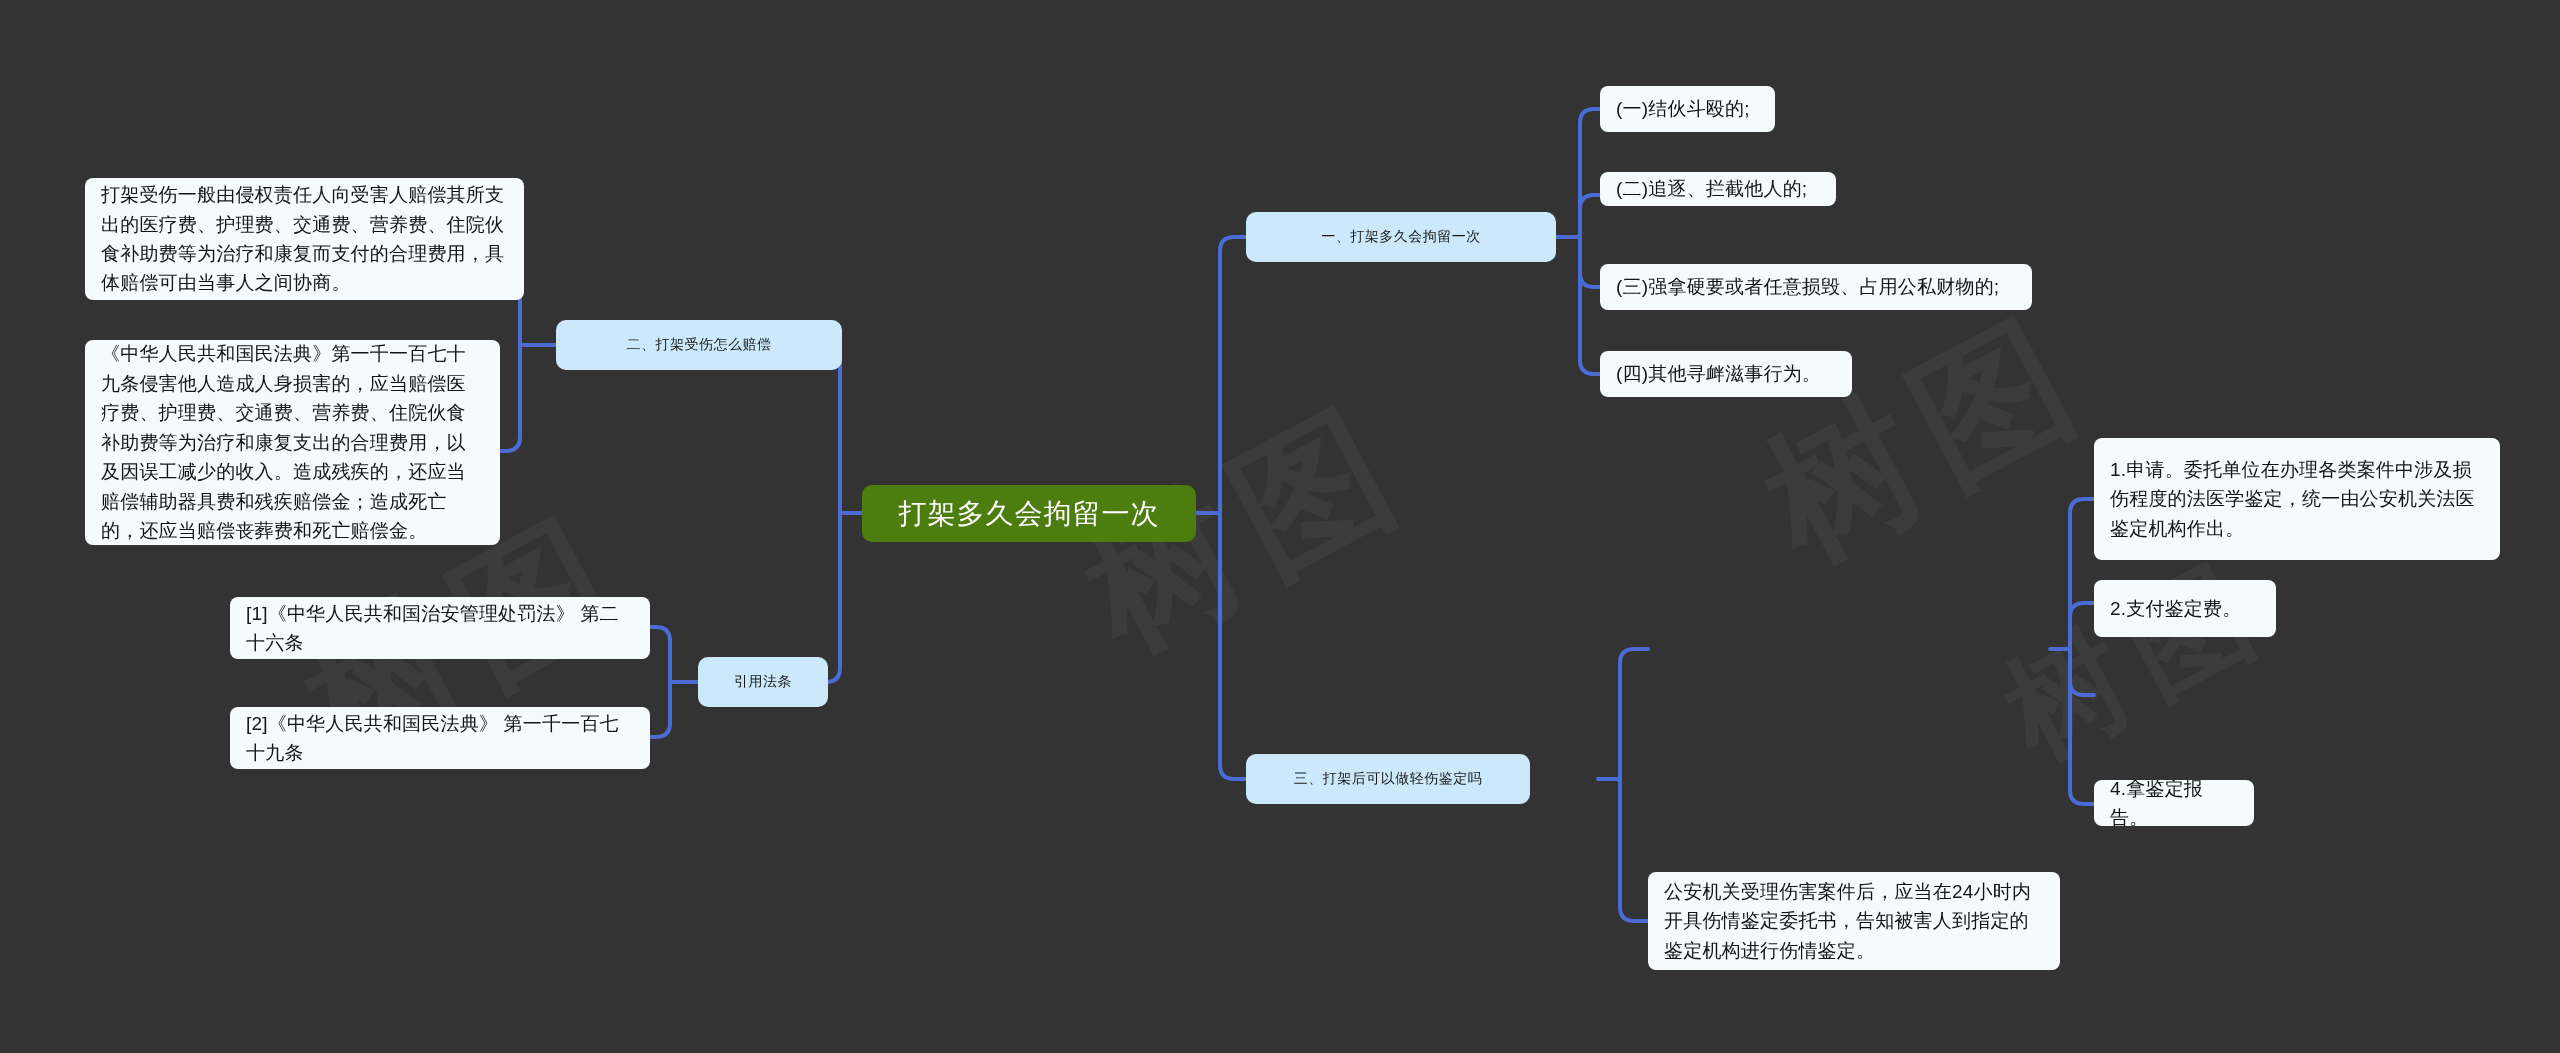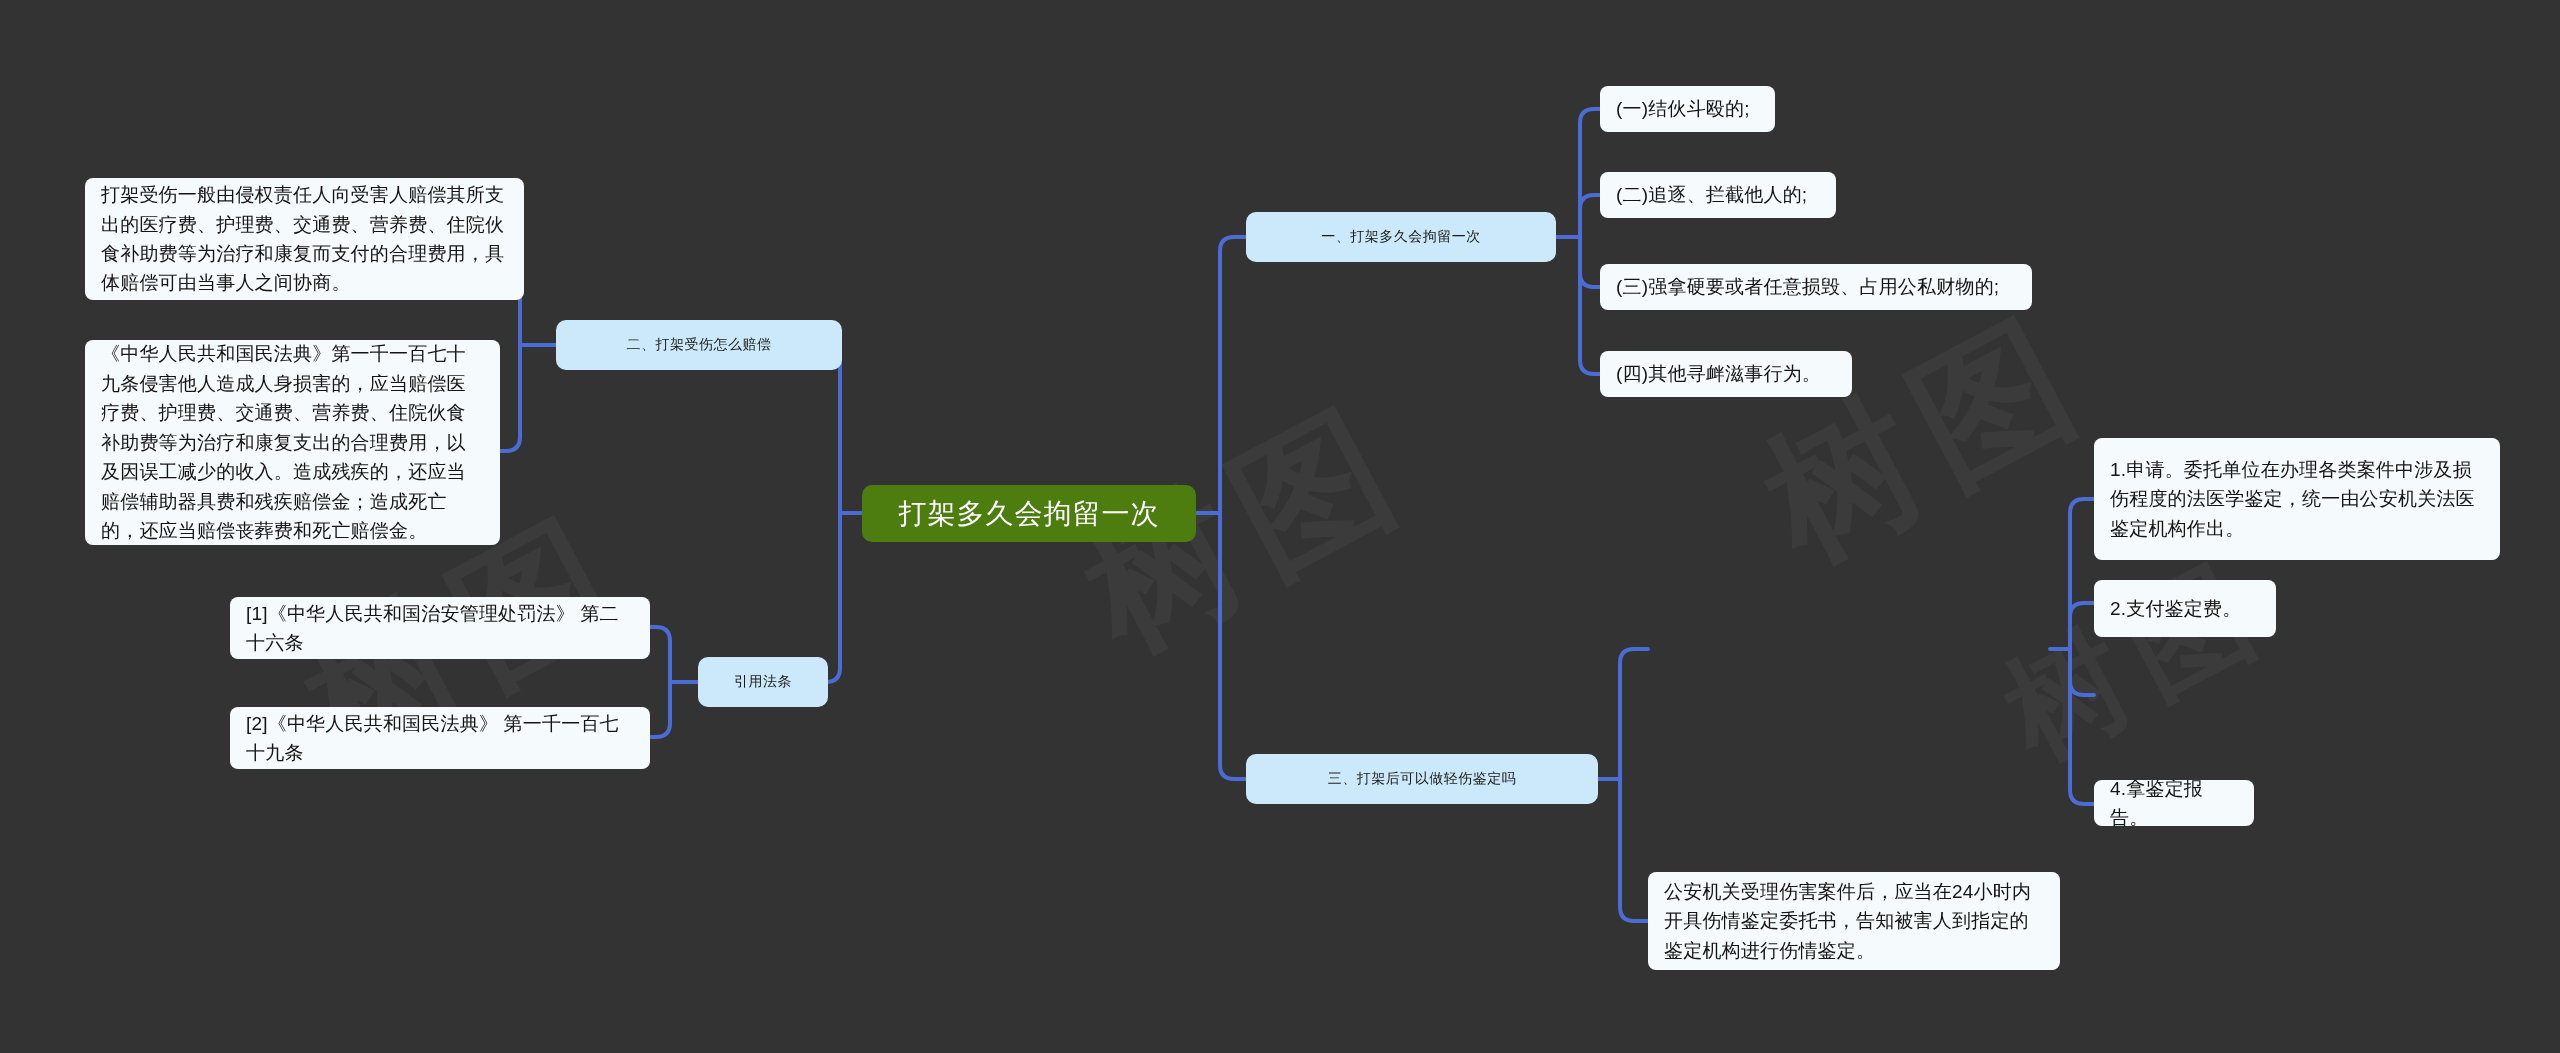--- a/index.html
+++ b/index.html
@@ -127,27 +127,27 @@
   <div class="node node-branch" style="left:698px; top:657px; width:130px; height:50px;">引用法条</div>
 
   <div class="node node-leaf" style="left:230px; top:597px; width:420px; height:62px;">[1]《中华人民共和国治安管理处罚法》 第二十六条</div>
 
   <div class="node node-leaf" style="left:230px; top:707px; width:420px; height:62px;">[2]《中华人民共和国民法典》 第一千一百七十九条</div>
 
   <div class="node node-branch" style="left:1246px; top:212px; width:310px; height:50px;">一、打架多久会拘留一次</div>
 
   <div class="node node-leaf" style="left:1600px; top:86px; width:175px; height:46px;">(一)结伙斗殴的;</div>
 
-  <div class="node node-leaf" style="left:1600px; top:172px; width:236px; height:46px;">(二)追逐、拦截他人的;</div>
+  <div class="node node-leaf" style="left:1600px; top:172px; width:236px; height:34px;">(二)追逐、拦截他人的;</div>
 
   <div class="node node-leaf" style="left:1600px; top:264px; width:432px; height:46px;">(三)强拿硬要或者任意损毁、占用公私财物的;</div>
 
   <div class="node node-leaf" style="left:1600px; top:351px; width:252px; height:46px;">(四)其他寻衅滋事行为。</div>
 
-  <div class="node node-branch" style="left:1246px; top:754px; width:352px; height:50px;">三、打架后可以做轻伤鉴定吗</div>
+  <div class="node node-branch" style="left:1246px; top:754px; width:284px; height:50px;">三、打架后可以做轻伤鉴定吗</div>
 
 
   <div class="node node-leaf" style="left:2094px; top:438px; width:406px; height:122px;">1.申请。委托单位在办理各类案件中涉及损伤程度的法医学鉴定，统一由公安机关法医鉴定机构作出。</div>
 
   <div class="node node-leaf" style="left:2094px; top:580px; width:182px; height:57px;">2.支付鉴定费。</div>
 
 
   <div class="node node-leaf" style="left:2094px; top:780px; width:160px; height:46px;">4.拿鉴定报告。</div>
 
   <div class="node node-leaf" style="left:1648px; top:872px; width:412px; height:98px;">公安机关受理伤害案件后，应当在24小时内开具伤情鉴定委托书，告知被害人到指定的鉴定机构进行伤情鉴定。</div>

